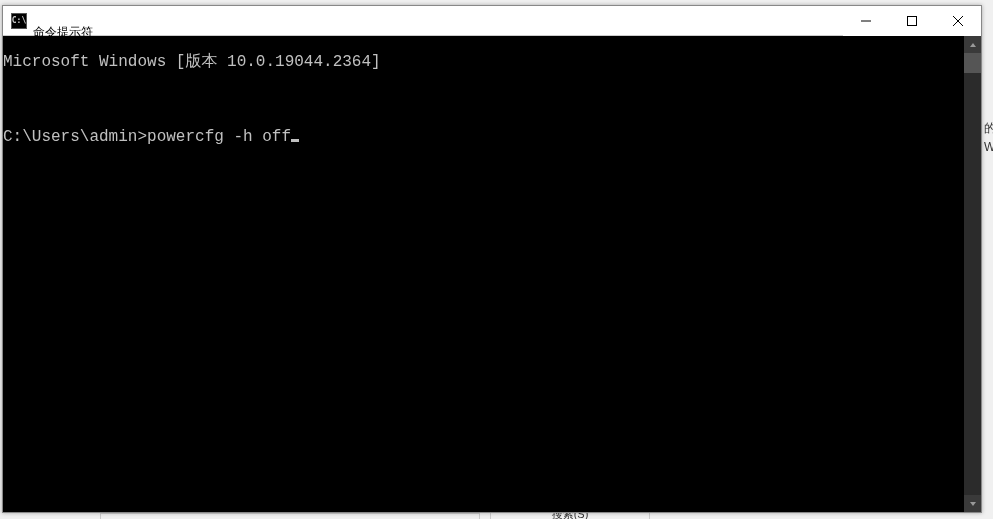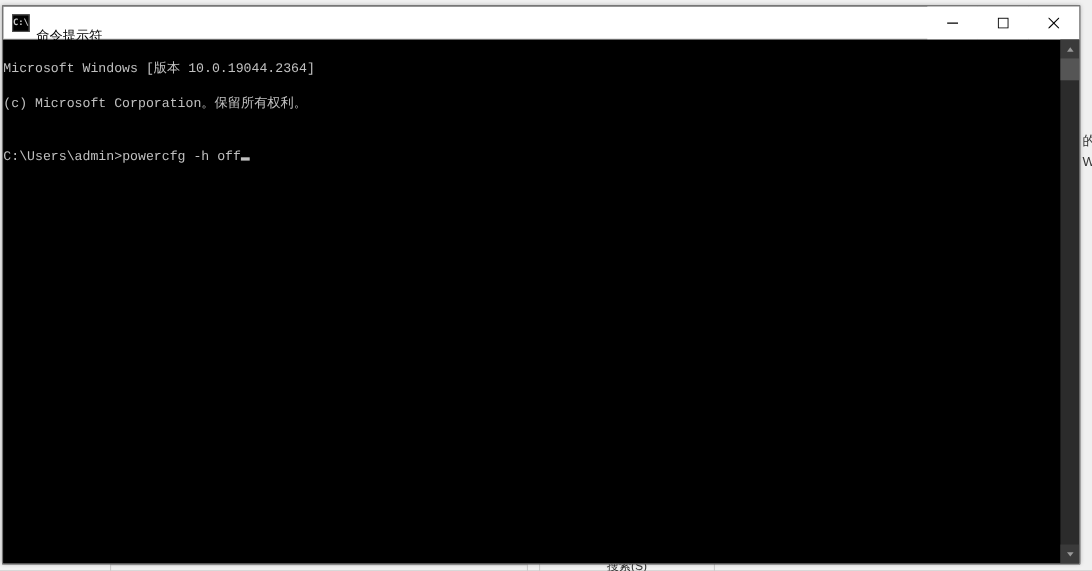--- a/index.html
+++ b/index.html
@@ -68,27 +68,27 @@
     flex: 1;
     background: #000;
     position: relative;
     overflow: hidden;
   }
   .terminal-content {
     position: absolute;
     top: 0; left: 0; right: 17px; bottom: 0;
     padding: 2px 0 0 0;
     font-family: "NSimSun","SimSun","Consolas","Courier New",monospace;
-    font-size: 12px;
+    font-size: 16px;
     line-height: 16px;
     color: #c0c0c0;
     white-space: pre;
   }
   .term-line { display: block; }
-  .prompt-line { display: block; }
+  .prompt-line { display: block; margin-top: 27px; }
   .cursor {
     display: inline-block;
     width: 8px;
     height: 3px;
     background: #c0c0c0;
     vertical-align: -1px;
     margin-left: 0;
   }
   .scrollbar {
     position: absolute;
@@ -173,21 +173,20 @@
       <svg width="10" height="10" viewBox="0 0 10 10">
           <line x1="0" y1="0" x2="10" y2="10" stroke="#000" stroke-width="1"></line>
           <line x1="10" y1="0" x2="0" y2="10" stroke="#000" stroke-width="1"></line>
         </svg>
     </div>
   </div>
 
   <div class="terminal-body">
     <div class="terminal-content">
 <span class="term-line">Microsoft Windows [版本 10.0.19044.2364]</span>
-<span class="term-line">(c) Microsoft Corporation。保留所有权利。</span>
 <span class="term-line"></span>
 <span class="prompt-line"><span>C:\Users\admin&gt;</span><span>powercfg -h off</span><span class="cursor"></span></span>
     </div>
     <div class="scrollbar">
       <div class="scroll-btn up">
         <svg width="8" height="8" viewBox="0 0 8 8">
             <polygon points="4,2 7,6 1,6" fill="#999"></polygon>
           </svg>
       </div>
       <div class="scroll-thumb"></div>

